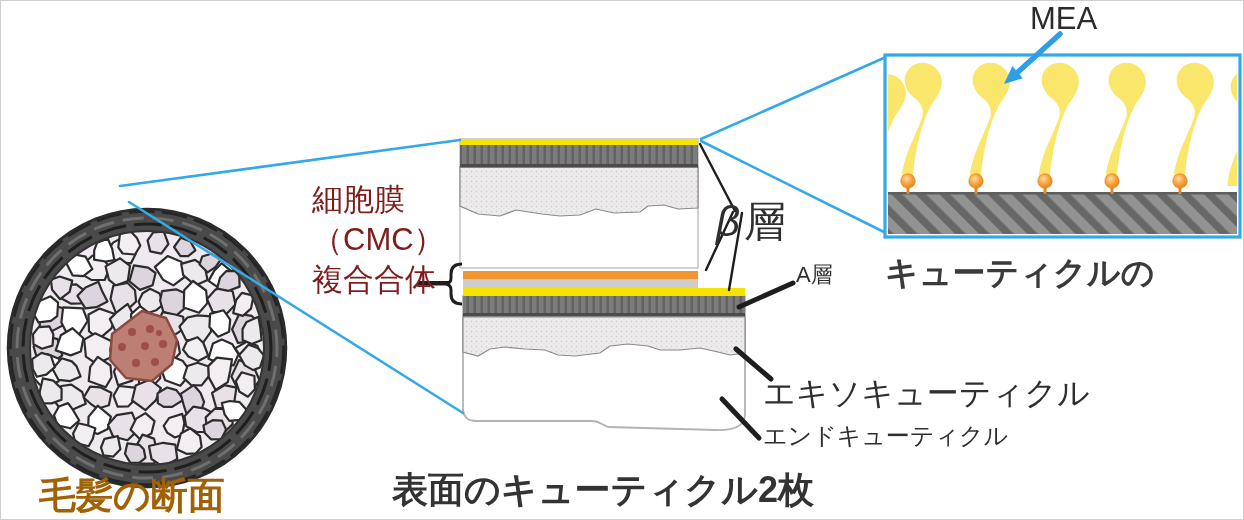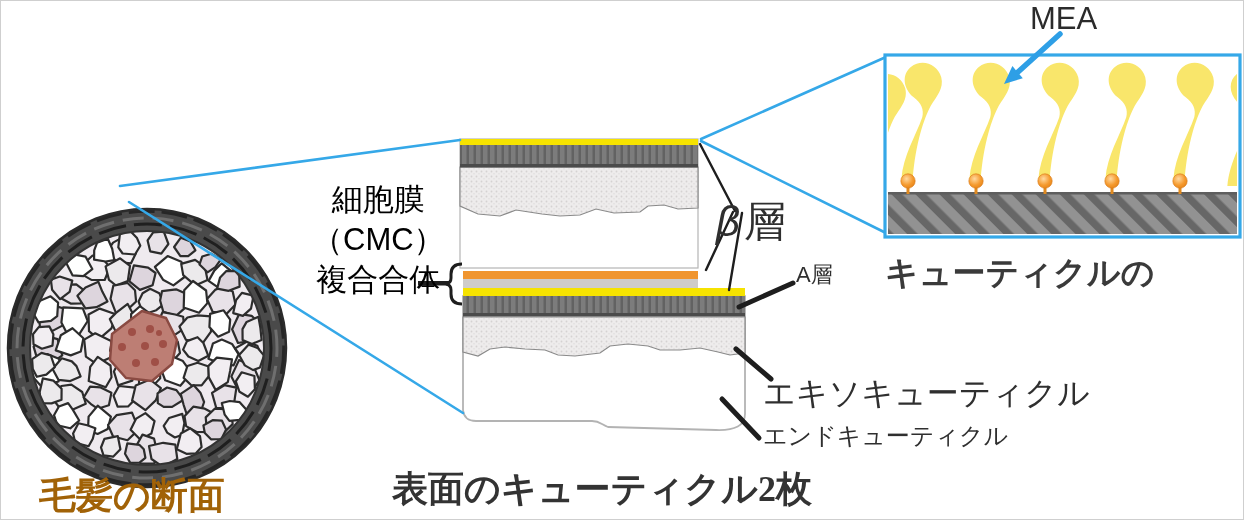--- a/index.html
+++ b/index.html
@@ -2,29 +2,29 @@
 <html><head>
 <meta charset="utf-8">
 <style>
   html,body{margin:0;padding:0;background:#fff;}
   .canvas{
     position:relative;width:1244px;height:520px;background:#ffffff;
     box-shadow:inset 0 0 0 1px #cfcfcf;overflow:hidden;
     font-family:"Liberation Sans",sans-serif;
   }
   svg{position:absolute;left:0;top:0;}
-  .label{position:absolute;color:#2f2f2f;white-space:nowrap;line-height:1.2;text-align:center;}
-  .cmc-label{left:312px;top:180px;font-size:31px;line-height:40px;color:#000000;}
+  .label{position:absolute;color:#2f2f2f;white-space:nowrap;line-height:1.2;}
+  .cmc-label{left:312px;top:180px;font-size:31px;line-height:40px;color:#7f1d1d;}
   .beta-label{left:716px;top:197px;font-size:42px;}
   .beta-label .greek{font-style:italic;margin-right:4px;}
   .alayer-label{left:796px;top:262px;font-size:22px;}
   .exo-label{left:763px;top:374px;font-size:32px;}
   .endo-label{left:763px;top:422px;font-size:24px;}
   .hair-caption{left:39px;top:474px;font-size:37px;font-weight:bold;color:#a16207;}
-  .surface-caption{left:392px;top:468px;font-size:36px;font-weight:bold;color:#333;font-family:Liberation Serif, serif;}
+  .surface-caption{left:392px;top:468px;font-size:36px;font-weight:bold;color:#333;}
   .mea-title{left:1030px;top:0px;font-size:31px;color:#2b2b2b;}
   .right-caption{left:885px;top:250px;width:356px;text-align:left;
     font-size:33px;font-weight:bold;color:#3a3a3a;line-height:46px;}
 </style>
 </head>
 <body>
 
 <div class="canvas">
 
 <svg width="1244" height="520" viewBox="0 0 1244 520">

